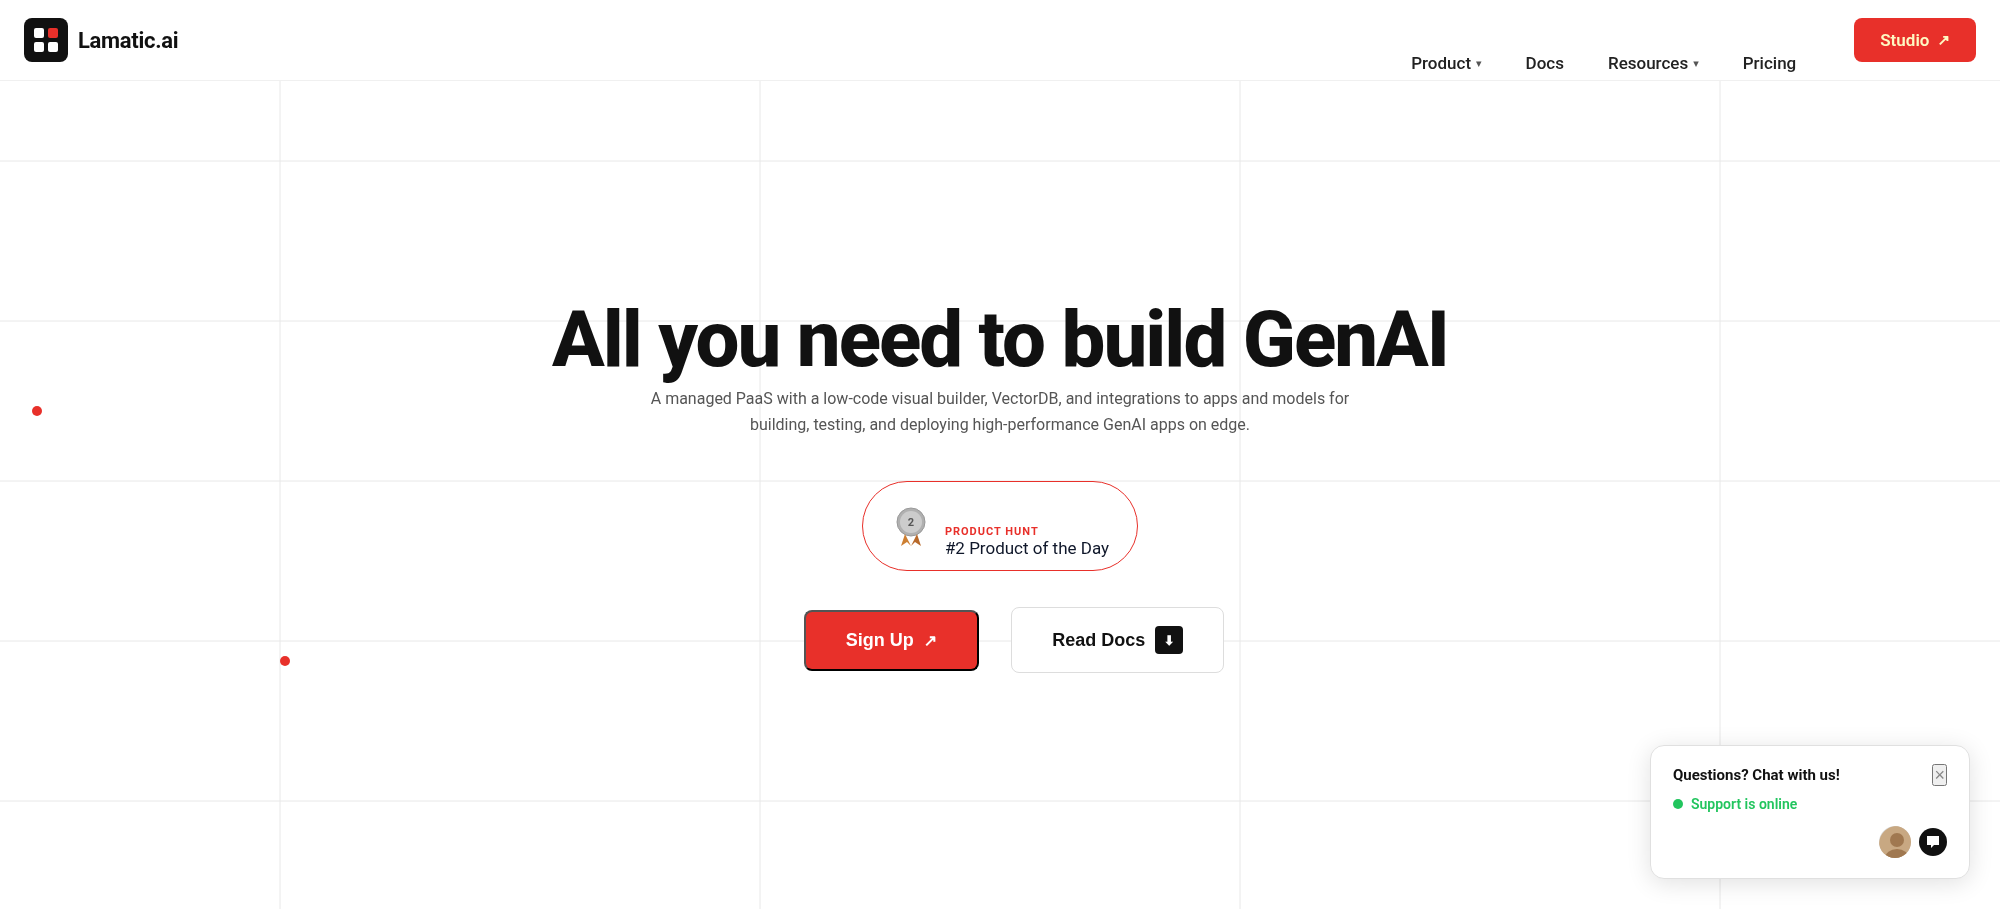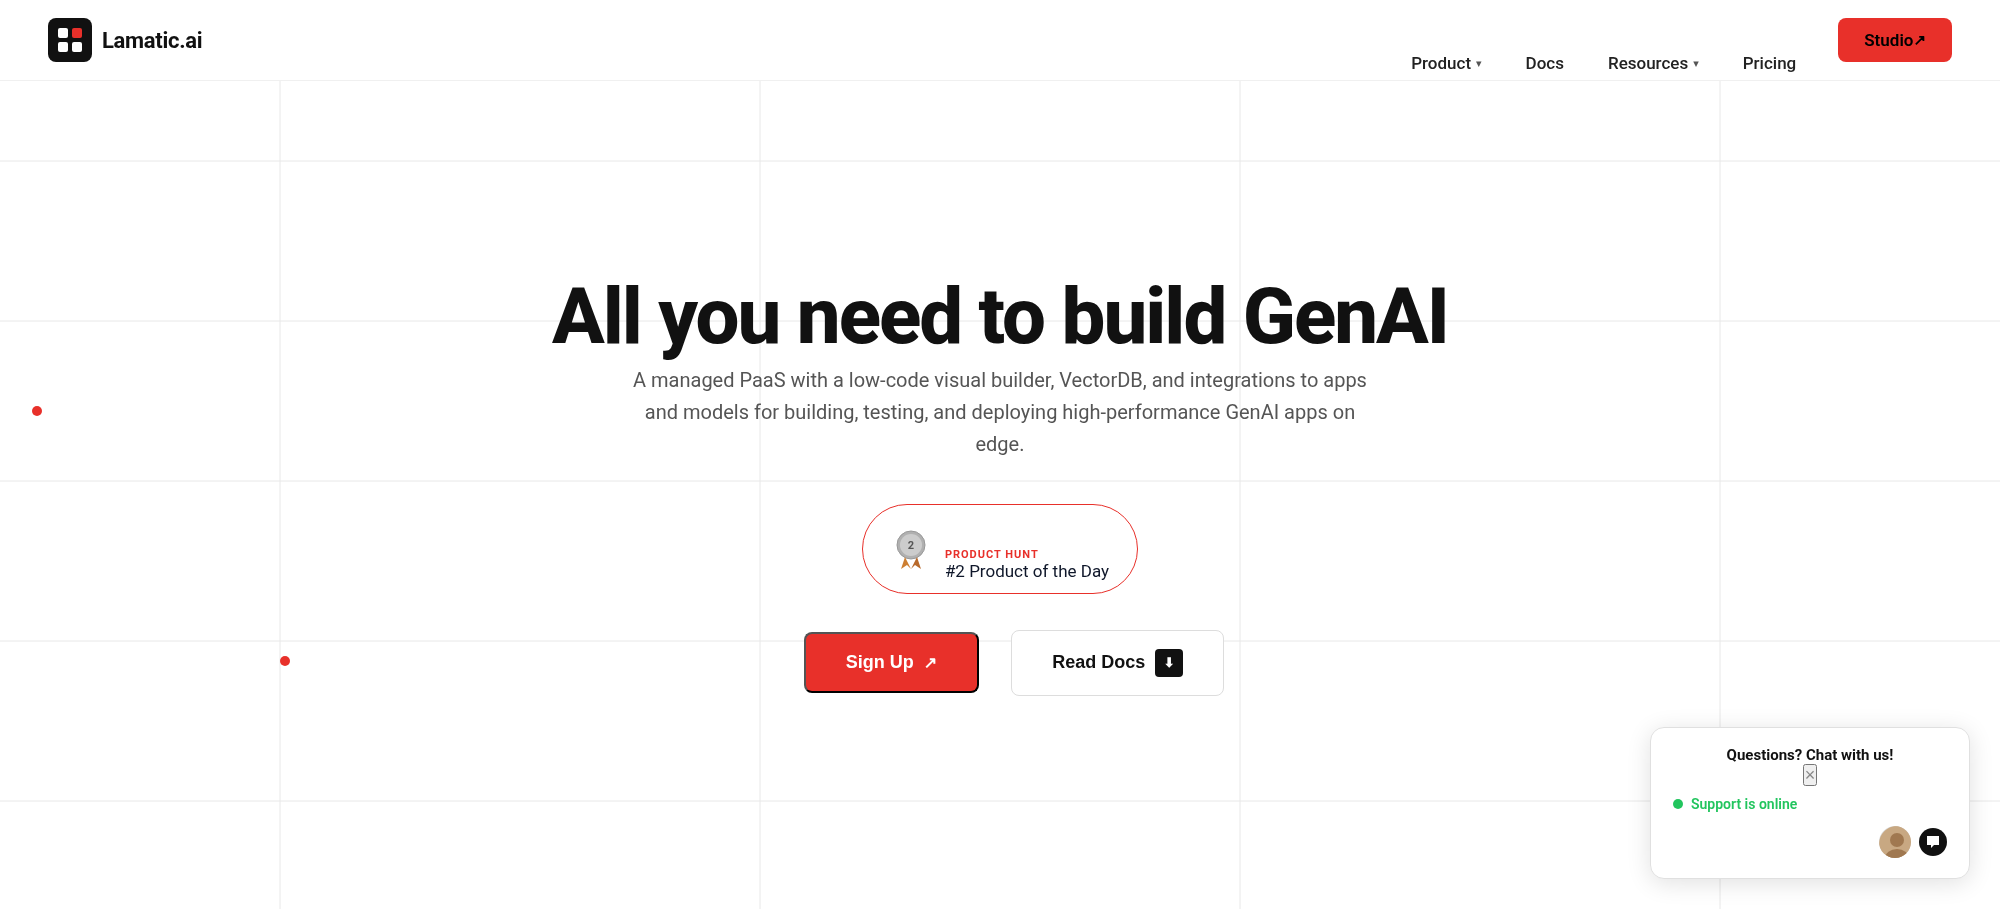--- a/index.html
+++ b/index.html
@@ -14,21 +14,21 @@
       width: 2000px;
       min-height: 909px;
       overflow-x: hidden;
     }
 
     
     .navbar {
       display: flex;
       align-items: center;
       justify-content: space-between;
-      padding: 0 48px;
+      padding: 0 24px;
       height: 81px;
       background: #ffffff;
       border-bottom: 1px solid #f0f0f0;
       position: relative;
       z-index: 100;
     }
 
     .logo-area {
       display: flex;
       align-items: center;
@@ -69,28 +69,29 @@
     }
 
     .nav-chevron {
       font-size: 11px;
       color: #555;
     }
 
     .studio-btn {
       display: flex;
       align-items: center;
+      gap: 8px;
       background: #e8302a;
-      color: #000000;
+      color: #fef9c3;
       padding: 12px 26px;
       border-radius: 8px;
       font-size: 17px;
       font-weight: 600;
       cursor: pointer;
-      margin-left: 16px;
+      margin-left: 32px;
     }
 
     .studio-arrow {
       font-size: 15px;
     }
 
     
     .hero-section {
       position: relative;
       width: 100%;
@@ -149,21 +150,21 @@
     .hero-title-api {
       font-size: 78px;
       font-weight: 800;
       color: #2ecc6e;
       line-height: 1.15;
       letter-spacing: -2px;
       margin-bottom: 32px;
     }
 
     .hero-subtitle {
-      font-size: 20px;
+      font-size: 16px;
       color: #555555;
       line-height: 1.6;
       max-width: 740px;
       margin-bottom: 44px;
     }
 
     
     .ph-badge {
       display: flex;
       align-items: center;
@@ -268,21 +269,20 @@
       box-shadow: 0 4px 24px rgba(0,0,0,0.12);
       width: 320px;
       z-index: 1000;
     }
 
     .chat-widget-header {
       display: flex;
       align-items: center;
       justify-content: space-between;
       margin-bottom: 10px;
-      flex-direction: column;
     }
 
     .chat-widget-title {
       font-size: 15px;
       font-weight: 700;
       color: #111111;
     }
 
     .chat-close-btn {
       font-size: 18px;

